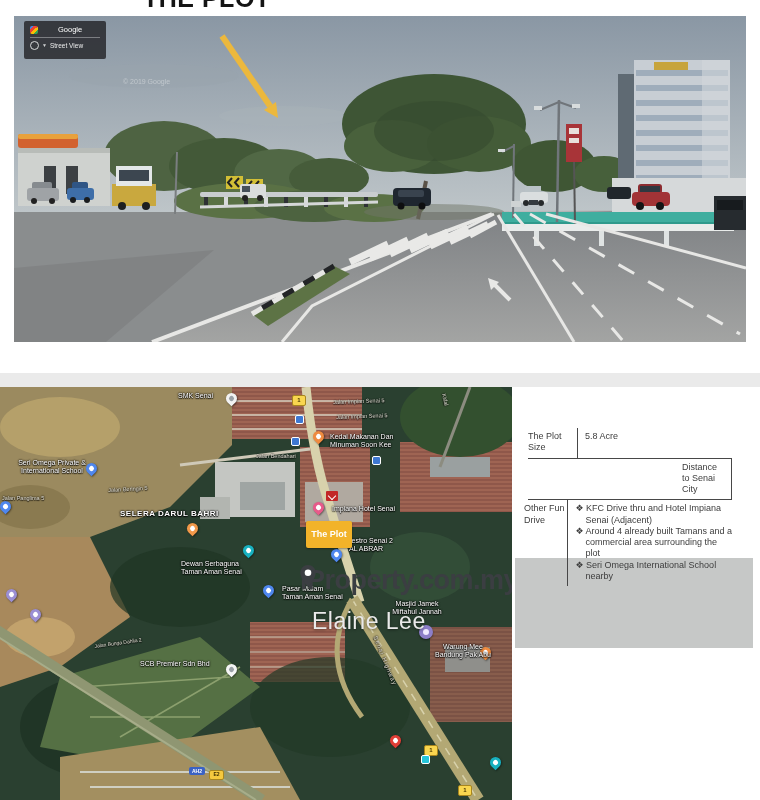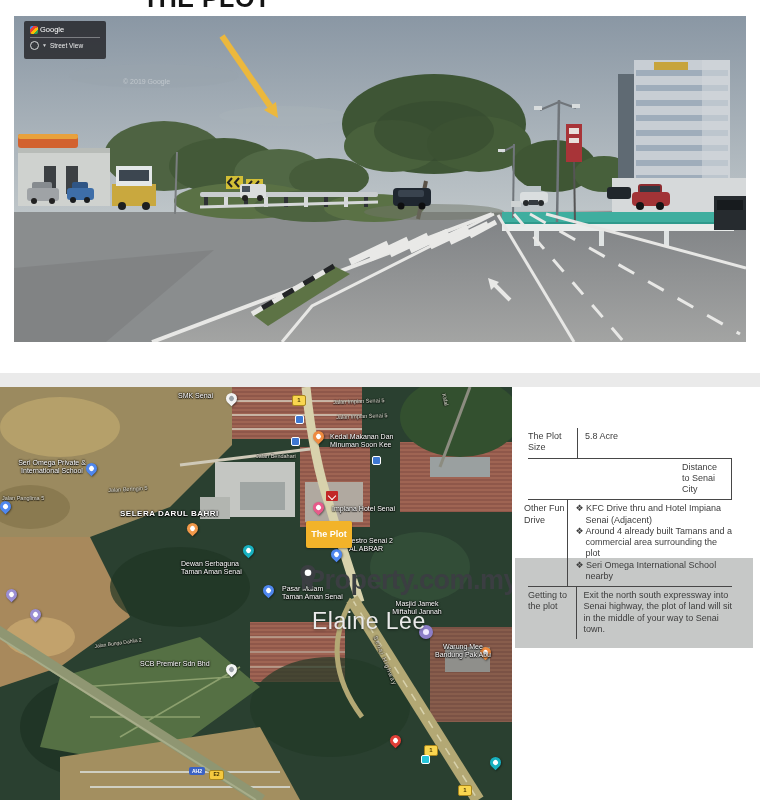--- a/index.html
+++ b/index.html
@@ -5,21 +5,21 @@
   html,body{margin:0;padding:0;background:#fff;}
   .canvas{position:relative;width:760px;height:800px;overflow:hidden;background:#fff;
           font-family:"Liberation Sans",sans-serif;}
 
   
   .slide-title{position:absolute;left:143px;top:-16px;font-size:25px;font-weight:800;
                letter-spacing:.5px;color:#141414;white-space:nowrap;}
   .photo{position:absolute;left:14px;top:16px;width:732px;height:326px;overflow:hidden;background:#9aa5ae;}
   .sv-panel{position:absolute;left:10px;top:5px;width:82px;height:38px;background:rgba(32,33,36,.8);
             border-radius:2px;color:#fff;z-index:5;}
-  .sv-row1{display:flex;align-items:center;gap:2px;padding:4px 6px 3px 6px;}
+  .sv-row1{display:flex;align-items:center;gap:20px;padding:4px 6px 3px 6px;}
   .g-logo{width:8px;height:8px;border-radius:2px;
           background:linear-gradient(135deg,#4285f4 25%,#ea4335 25% 50%,#fbbc04 50% 75%,#34a853 75%);}
   .g-word{font-size:7.5px;color:#fff;}
   .sv-div{border-top:1px solid rgba(255,255,255,.35);margin:0 6px;}
   .sv-row2{display:flex;align-items:center;gap:3px;padding:3px 6px;}
   .clock-ic{width:7px;height:7px;border:1.2px solid #d7d9da;border-radius:50%;}
   .caret{font-size:5px;color:#cfd1d2;line-height:1;}
   .sv-label{font-size:6.5px;color:#ececec;}
   .sv-copy{position:absolute;left:109px;top:62px;font-size:7px;color:rgba(255,255,255,.38);z-index:4;}
   .divider{position:absolute;left:0;top:373px;width:760px;height:14px;background:#eaeaea;}
@@ -386,24 +386,16 @@
         <div class="tlabel">Other Fun
 Drive</div>
         <div class="tvalue">❖ KFC Drive thru and Hotel Impiana
     Senai (Adjacent)
 ❖ Around 4 already built Tamans and a
     commercial area surrounding the
     plot
 ❖ Seri Omega International School
     nearby</div>
       </div>
-      <div class="trow">
-        <div class="tlabel">Getting to
-the plot</div>
-        <div class="tvalue">Exit the north south expressway into
-Senai highway, the plot of land will sit
-in the middle of your way to Senai
-town.</div>
-      </div>
     </div>
   </div>
 
 </div>
 
 </body></html>

